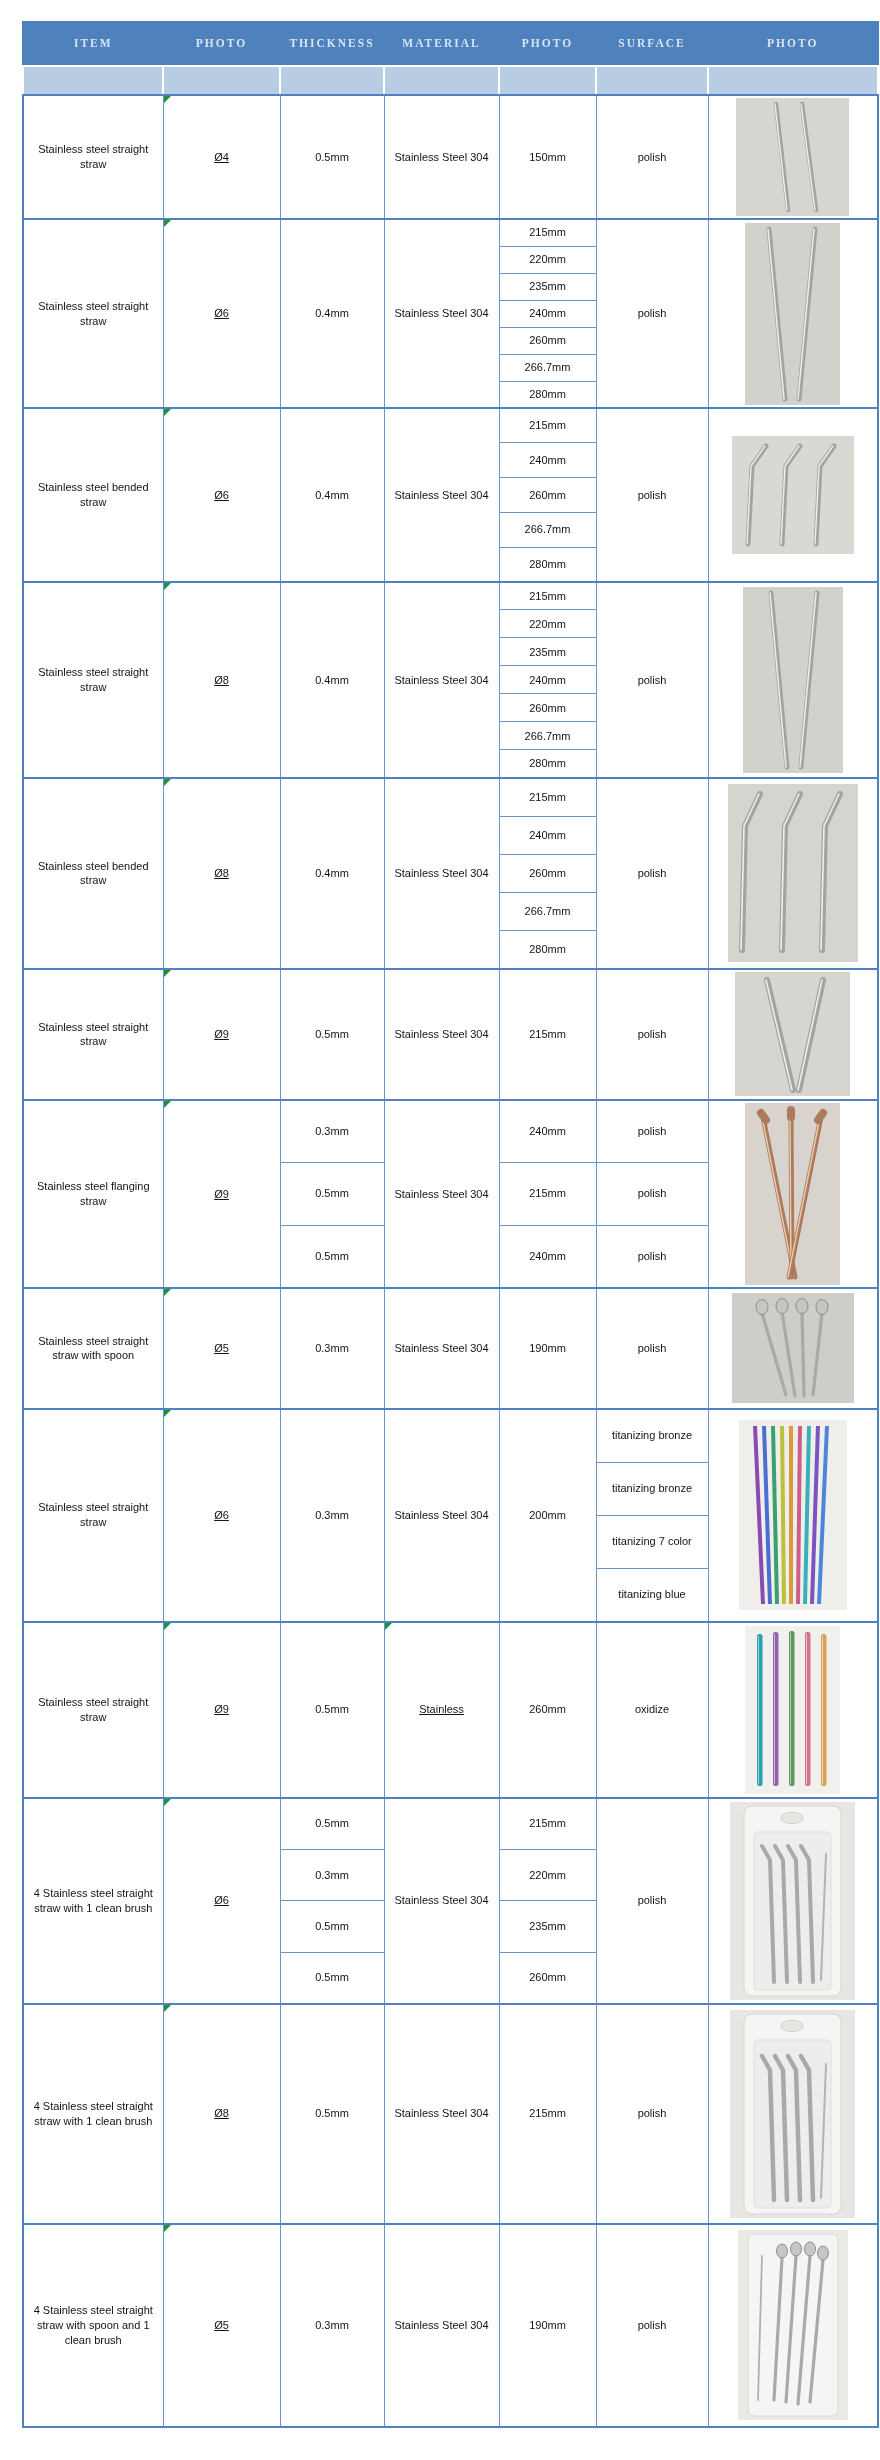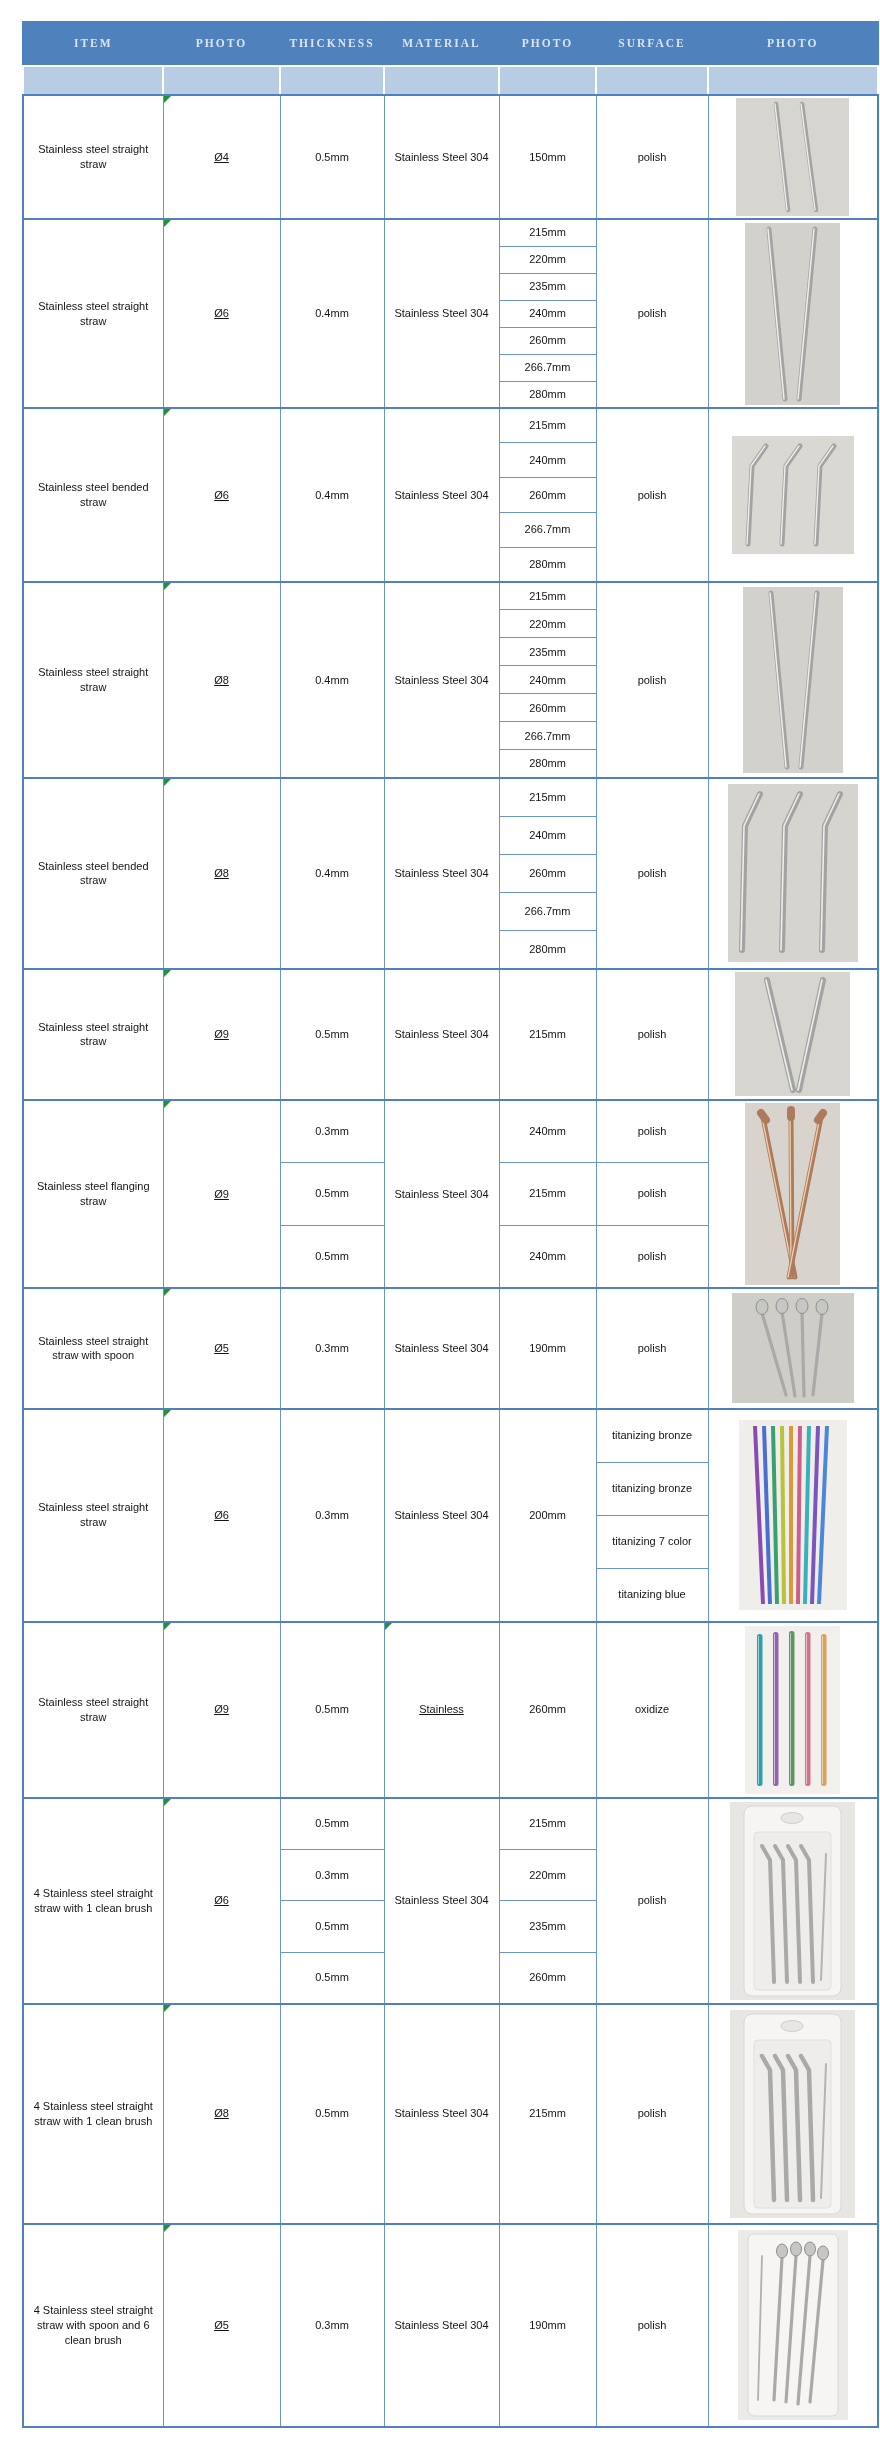--- a/index.html
+++ b/index.html
@@ -426,21 +426,21 @@
           <path d="M45 46 L53 60 L57 190" fill="none" stroke="#a9a9a7" stroke-width="4.5" stroke-linecap="round" stroke-linejoin="round"></path>
           <path d="M58 46 L66 60 L70 190" fill="none" stroke="#a9a9a7" stroke-width="4.5" stroke-linecap="round" stroke-linejoin="round"></path>
           <path d="M71 46 L79 60 L83 190" fill="none" stroke="#a9a9a7" stroke-width="4.5" stroke-linecap="round" stroke-linejoin="round"></path>
           <path d="M96 54 L91 188" stroke="#b3b3b1" stroke-width="2" stroke-linecap="round"></path>
         </svg>
       </div>
     </td>
   </tr>
 
   <tr class="rs" style="height:203px">
-    <td>4 Stainless steel straight straw with spoon and 6 clean brush</td>
+    <td>4 Stainless steel straight straw with spoon and 1 clean brush</td>
     <td class="flagged"><span class="flag"></span><span>Ø5</span></td>
     <td>0.3mm</td>
     <td>Stainless Steel 304</td>
     <td>190mm</td>
     <td>polish</td>
     <td class="photo-cell">
       <div class="pframe" aria-label="pack with four spoon straws and one cleaning brush">
         <svg width="110" height="190" viewBox="0 0 110 190">
           <rect width="110" height="190" fill="#eceae7"></rect>
           <rect x="10" y="4" width="90" height="182" rx="6" fill="#f6f5f3" stroke="#d9d8d5"></rect>

